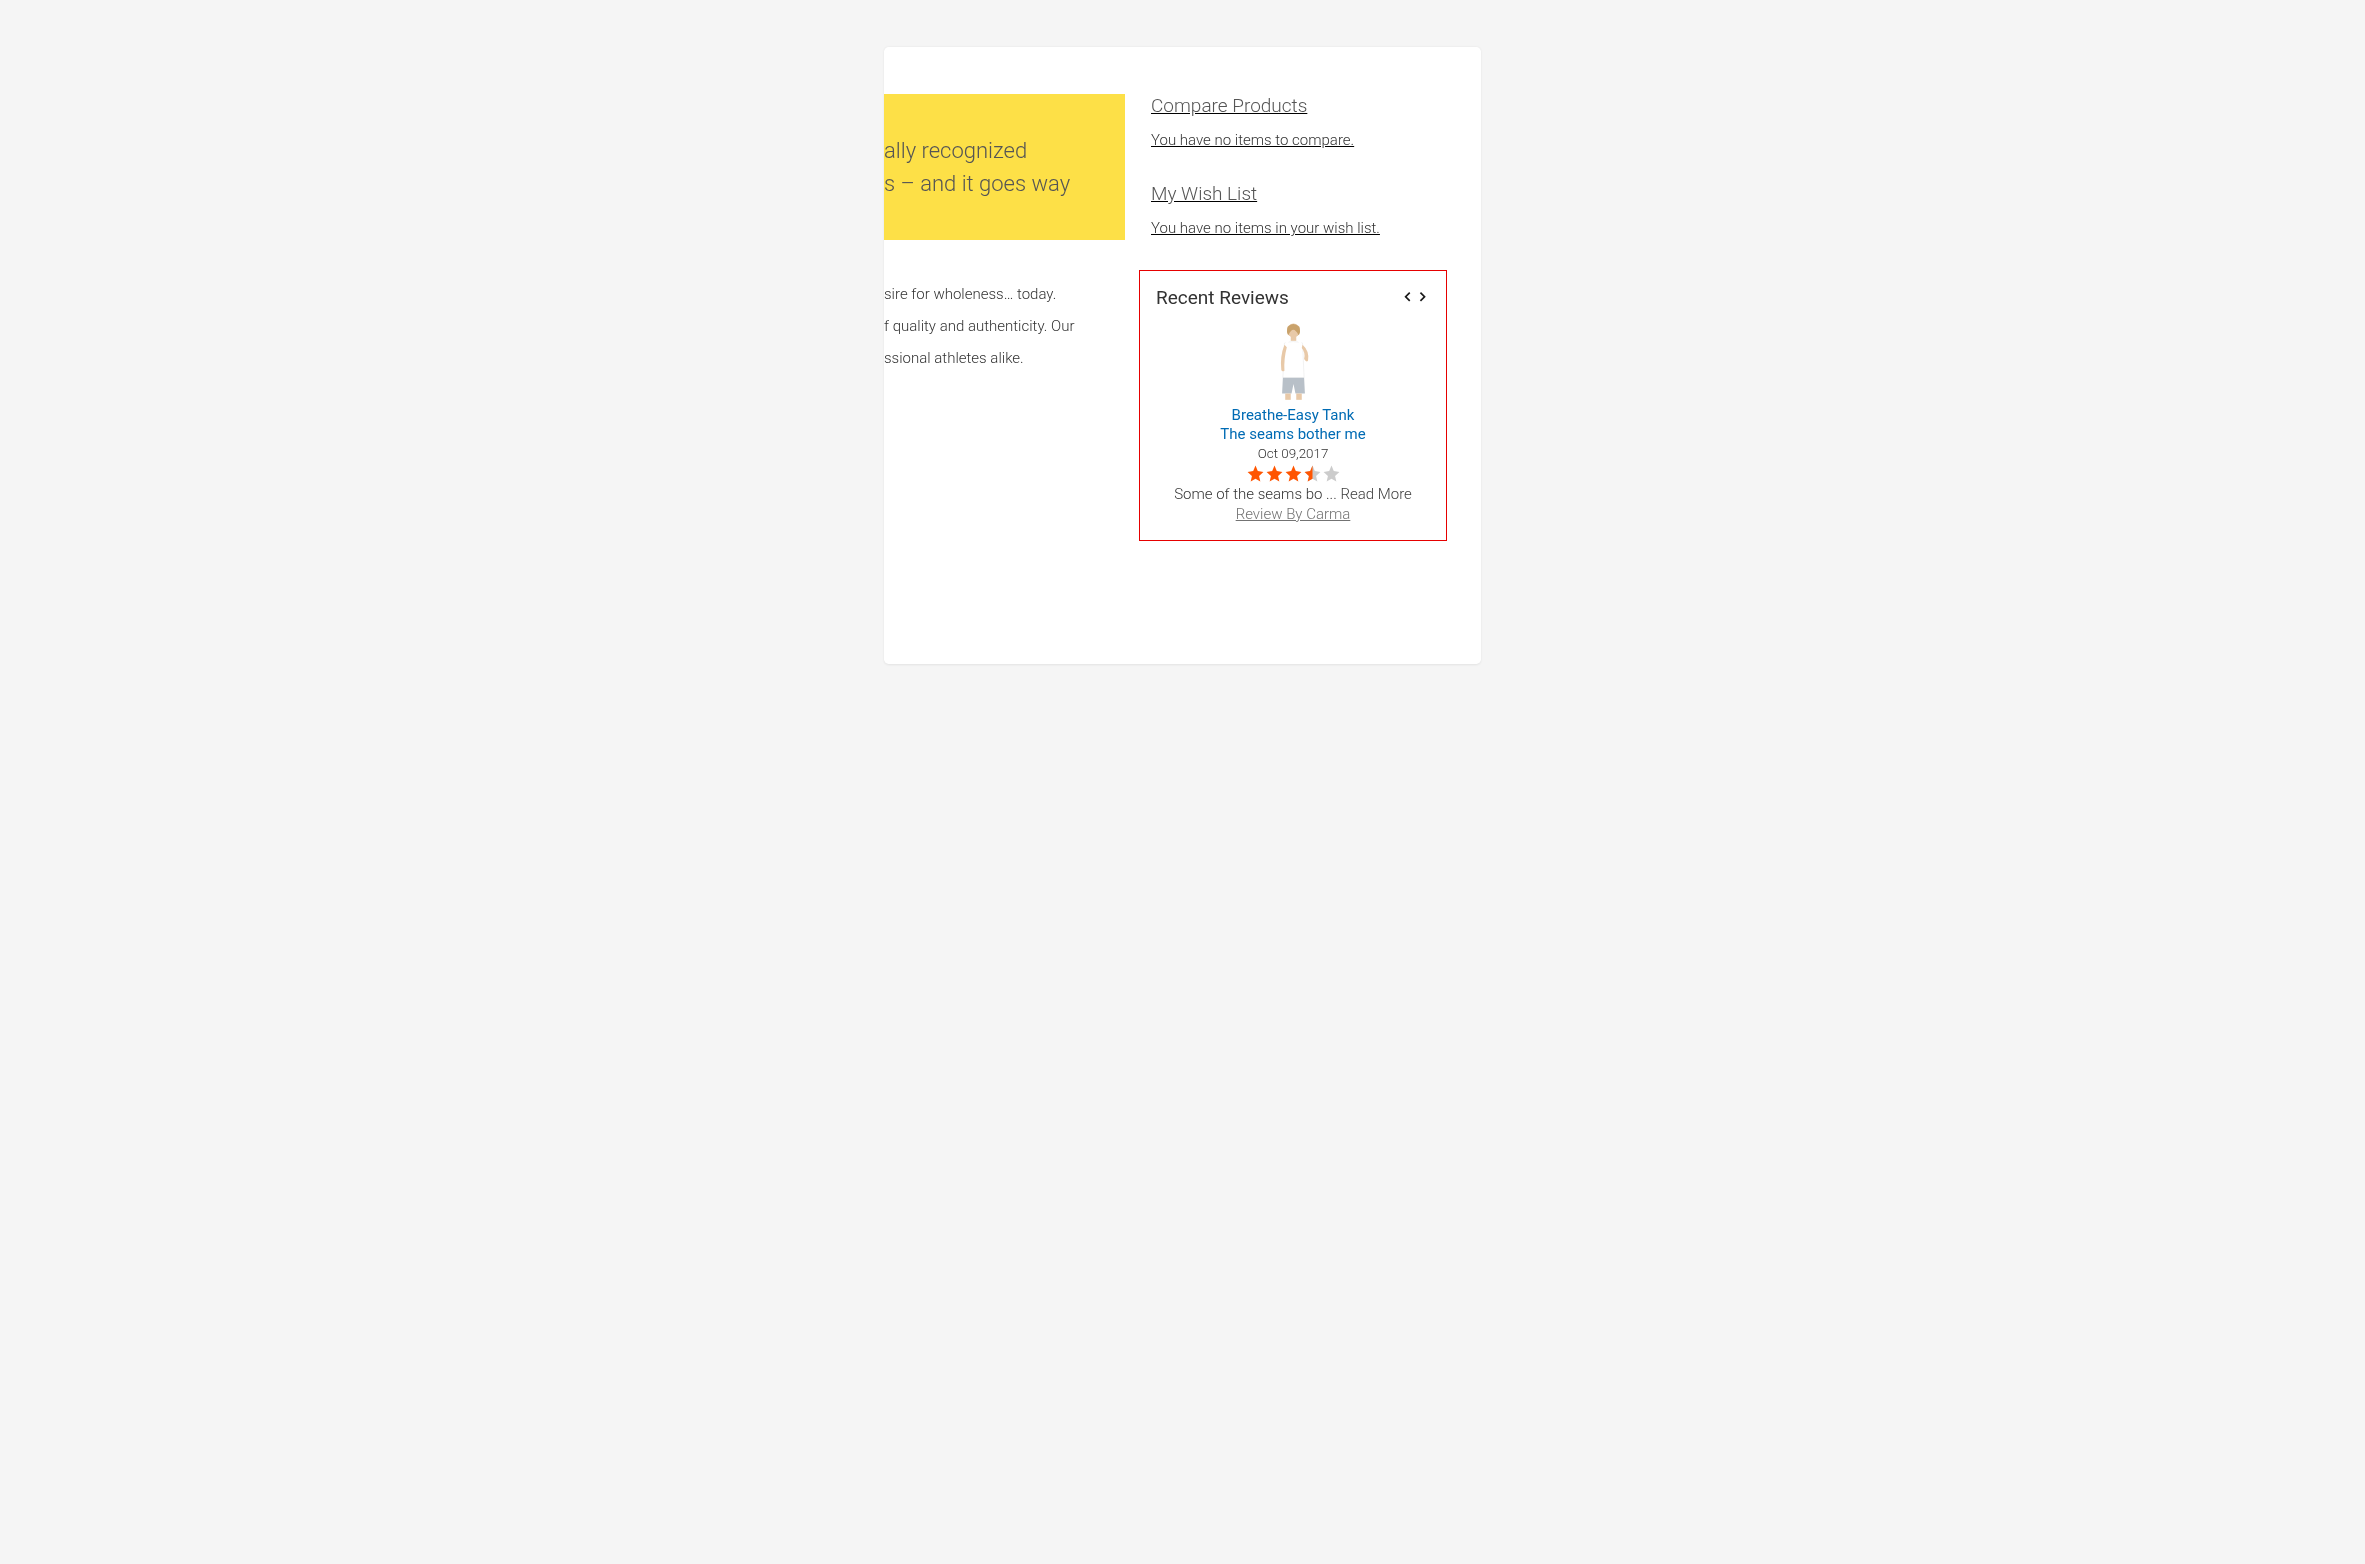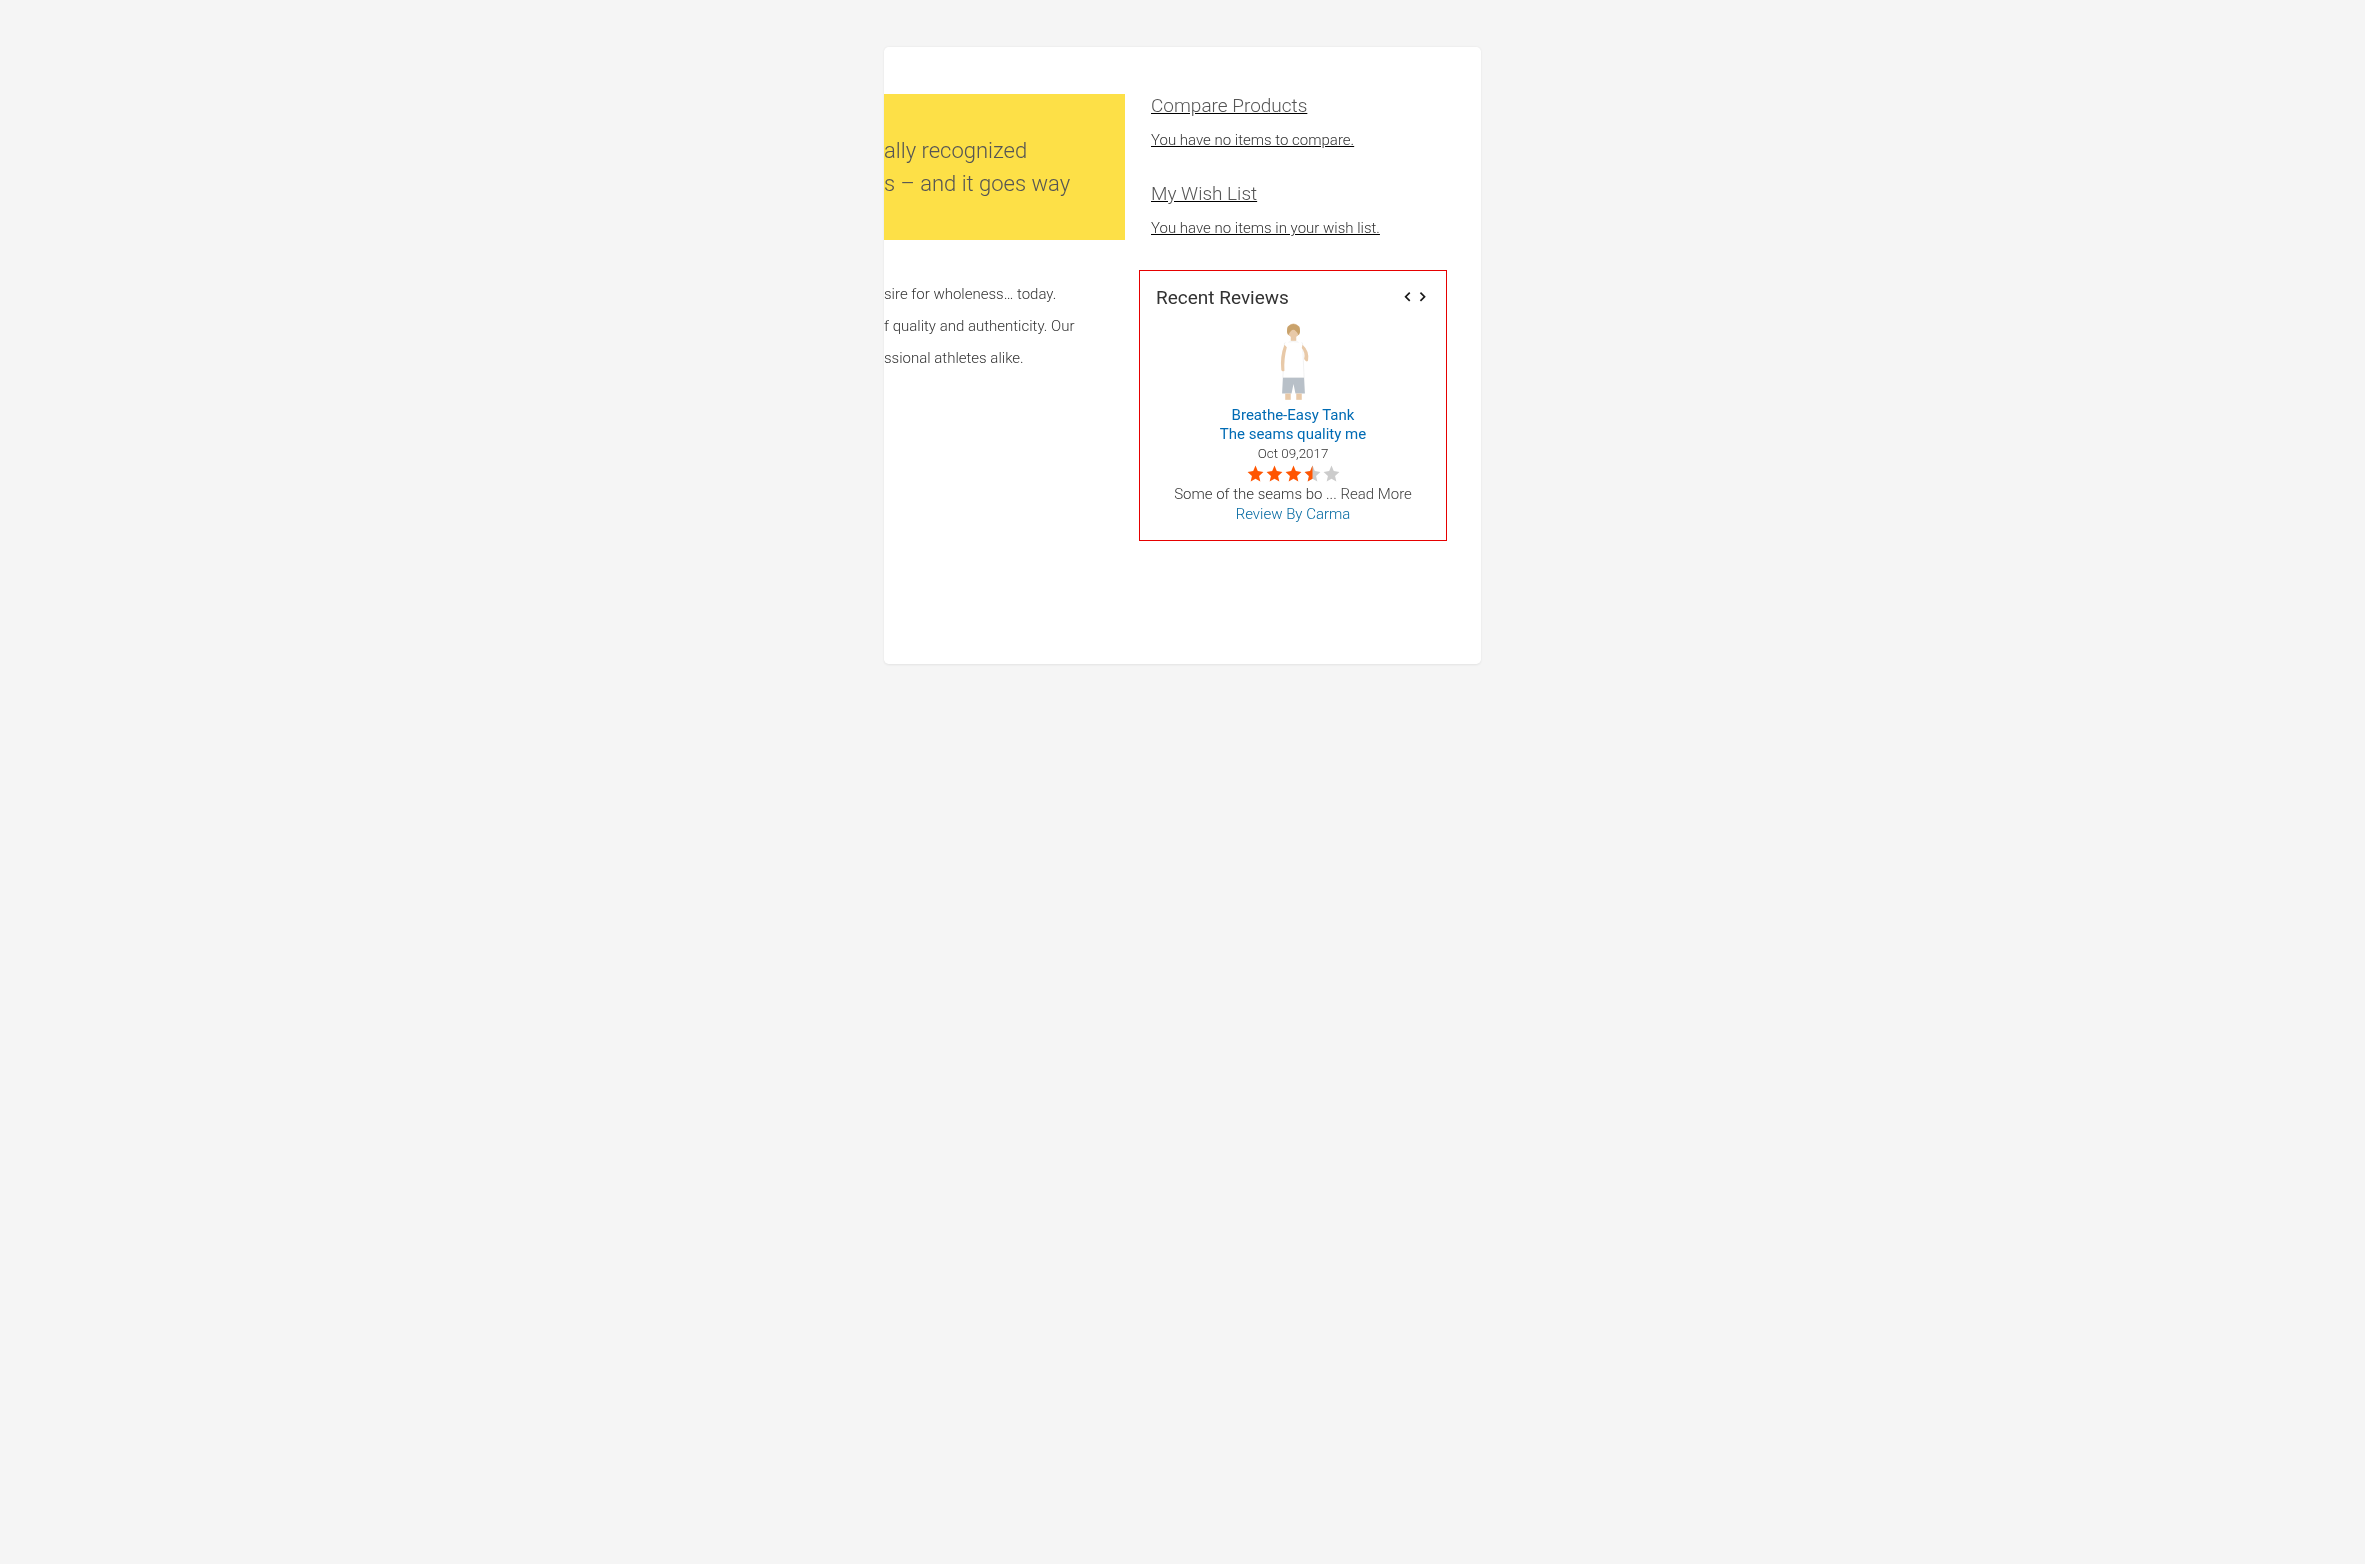--- a/index.html
+++ b/index.html
@@ -163,22 +163,23 @@
       color: #333333;
       font-weight: 300;
       margin-bottom: 1.6px;
     }
     .rr-readmore {
       color: #404040;
       cursor: pointer;
     }
     .rr-reviewer {
       font-size: 15px;
-      color: #0369a1;
-      font-weight: 300;
+      color: #737373;
+      font-weight: 300;
+      text-decoration: underline;
     }
   </style>
 </head>
 <body>
 
 <div class="card">
 
   <div class="left-panel">
     <div class="left-hero">
       <div class="left-hero-line1">ally recognized</div>
@@ -238,21 +239,21 @@
 
             <path d="M49 30 Q58 38 56 50 Q54 53 51 48 Q53 40 48 34 Z" fill="#e8c9a8"></path>
 
             <path d="M24 72 L51 72 L52 92 L40 92 L37.5 80 L35 92 L23 92 Z" fill="#b8c0c8"></path>
 
             <rect x="27" y="92" width="7" height="8" fill="#e8c9a8"></rect>
             <rect x="41" y="92" width="7" height="8" fill="#e8c9a8"></rect>
           </svg>
         </div>
         <div class="rr-product-name">Breathe-Easy Tank</div>
-        <div class="rr-review-title">The seams quality me</div>
+        <div class="rr-review-title">The seams bother me</div>
         <div class="rr-date">Oct 09,2017</div>
         <div class="rr-stars">
           <svg class="rr-star" viewBox="0 0 24 24">
               <path fill="#ff5501" d="M12 2l2.9 6.9L22 10l-5.5 5 1.6 7L12 18.5 5.9 22l1.6-7L2 10l7.1-1.1z"></path>
             </svg>
           <svg class="rr-star" viewBox="0 0 24 24">
               <path fill="#ff5501" d="M12 2l2.9 6.9L22 10l-5.5 5 1.6 7L12 18.5 5.9 22l1.6-7L2 10l7.1-1.1z"></path>
             </svg>
           <svg class="rr-star" viewBox="0 0 24 24">
               <path fill="#ff5501" d="M12 2l2.9 6.9L22 10l-5.5 5 1.6 7L12 18.5 5.9 22l1.6-7L2 10l7.1-1.1z"></path>

